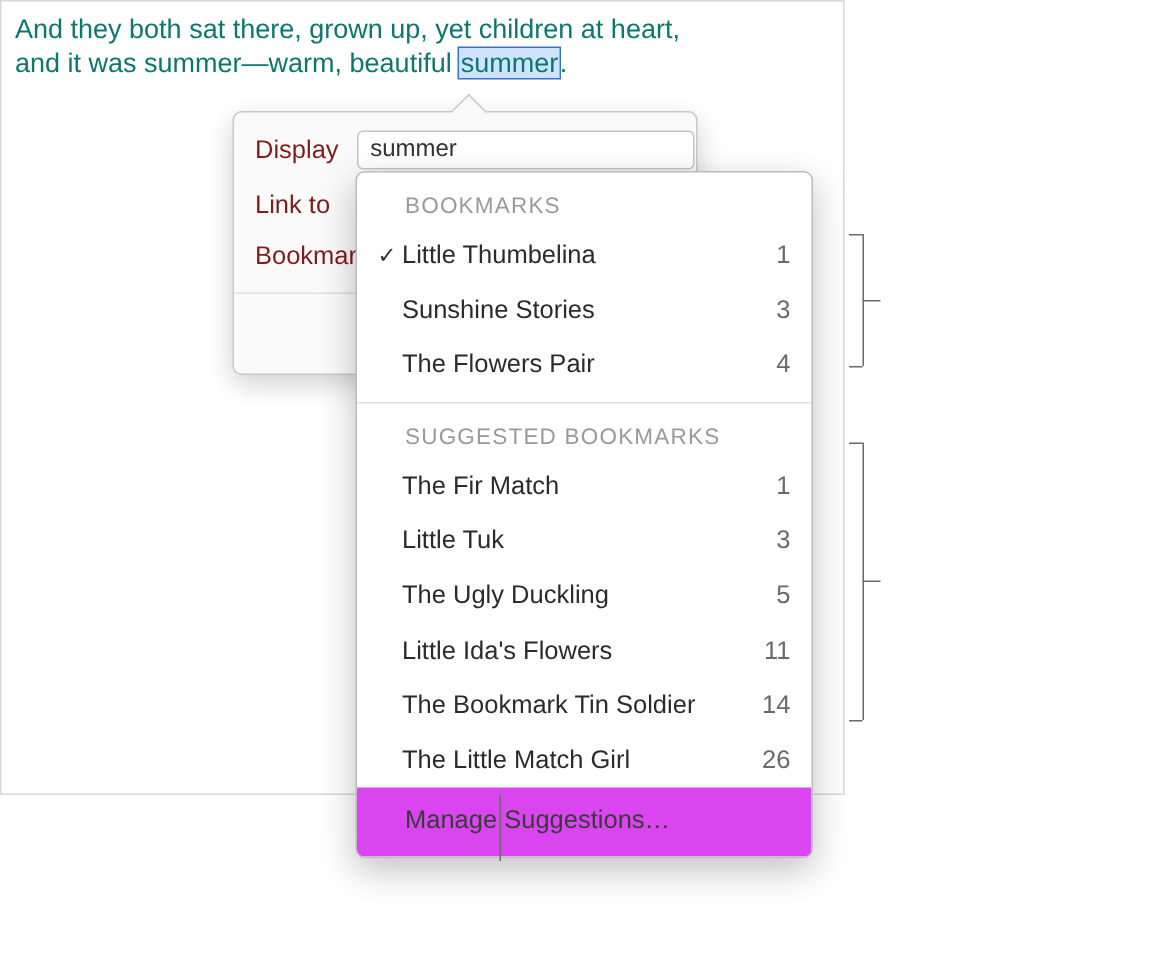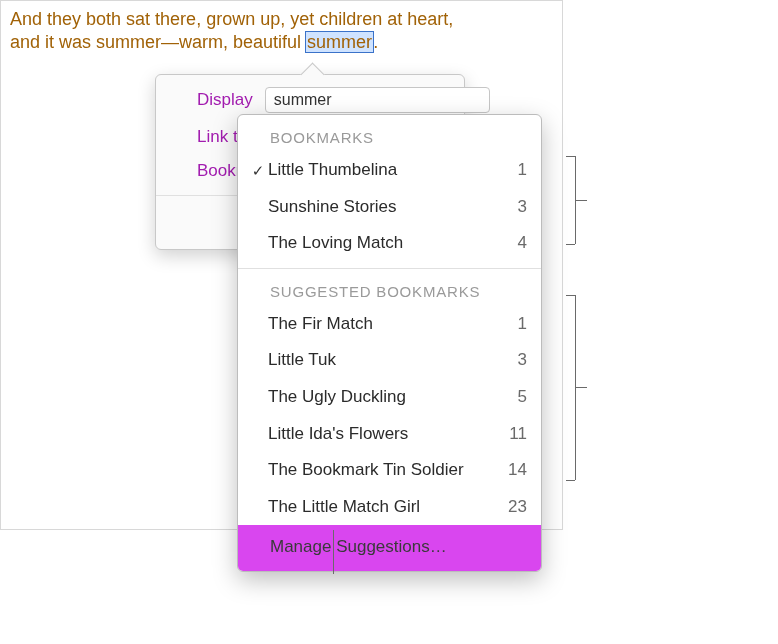--- a/index.html
+++ b/index.html
@@ -18,21 +18,21 @@
       width: 563px; height: 530px;
       border: 1px solid #d8d8d8;
       background: #fff;
     }
     .doc-text {
       position: absolute;
       left: 9px; top: 7px;
       width: 540px;
       font-size: 18px;
       line-height: 1.3;
-      color: #a16207;
+      color: #0f766e;
     }
     .hl {
       background: #cfe3ff;
       outline: 1px solid #3a72c9;
       padding: 0 1px;
     }
     .popover {
       position: absolute;
       left: 155px; top: 74px;
       width: 310px;
@@ -56,22 +56,21 @@
     }
     .pop-row {
       display: flex;
       align-items: center;
       gap: 12px;
       margin-bottom: 14px;
     }
     .pop-label {
       width: 86px;
       font-size: 17px;
-      color: #a21caf;
-      margin-left: 27px;
+      color: #7f1d1d;
     }
     .pop-input {
       flex: 1;
       height: 26px;
       border: 1px solid #c6c6c6;
       border-radius: 4px;
       background: #fff;
       font-size: 16px;
       padding: 0 8px;
       color: #333;
@@ -166,21 +165,21 @@
     <div class="dd-text">Little Thumbelina</div>
     <div class="dd-num">1</div>
   </div>
   <div class="dd-item">
     <div class="dd-check"></div>
     <div class="dd-text">Sunshine Stories</div>
     <div class="dd-num">3</div>
   </div>
   <div class="dd-item">
     <div class="dd-check"></div>
-    <div class="dd-text">The Loving Match</div>
+    <div class="dd-text">The Flowers Pair</div>
     <div class="dd-num">4</div>
   </div>
 
   <div class="dd-sep"></div>
   <div class="dd-section-label">SUGGESTED BOOKMARKS</div>
 
   <div class="dd-item">
     <div class="dd-check"></div>
     <div class="dd-text">The Fir Match</div>
     <div class="dd-num">1</div>
@@ -201,21 +200,21 @@
     <div class="dd-num">11</div>
   </div>
   <div class="dd-item">
     <div class="dd-check"></div>
     <div class="dd-text">The Bookmark Tin Soldier</div>
     <div class="dd-num">14</div>
   </div>
   <div class="dd-item">
     <div class="dd-check"></div>
     <div class="dd-text">The Little Match Girl</div>
-    <div class="dd-num">23</div>
+    <div class="dd-num">26</div>
   </div>
 
   <div class="dd-manage">Manage Suggestions…</div>
 </div>
 
 <div class="callout-line v-line" style="left:575px; top:156px; height:88px;"></div>
 <div class="callout-line h-line" style="left:566px; top:156px; width:9px;"></div>
 <div class="callout-line h-line" style="left:566px; top:244px; width:9px;"></div>
 <div class="callout-line h-line" style="left:575px; top:200px; width:12px;"></div>
 

